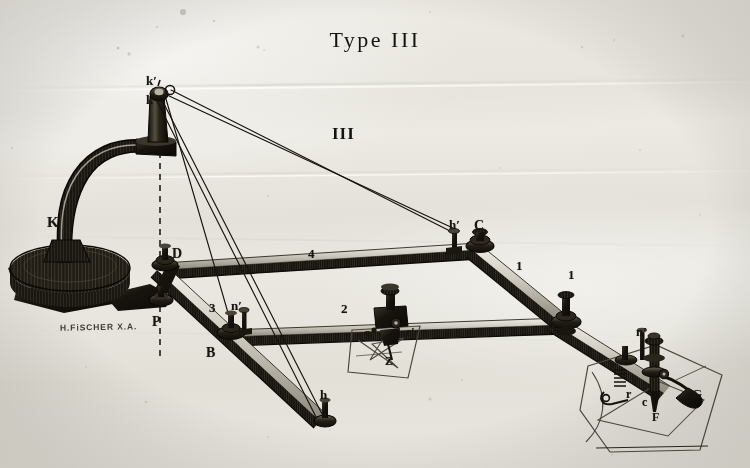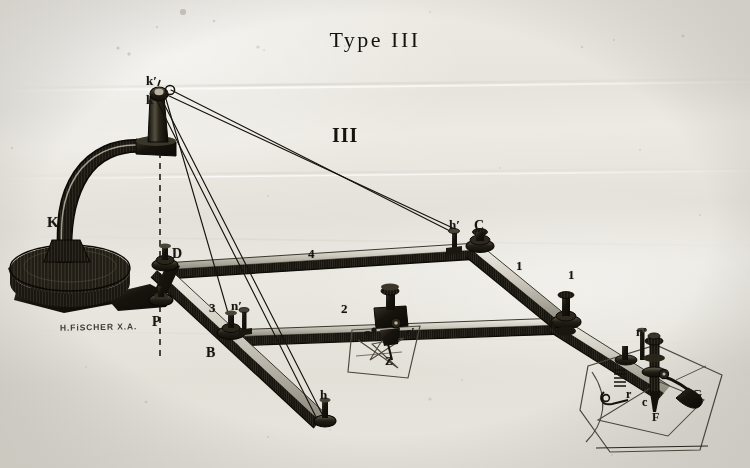--- a/index.html
+++ b/index.html
@@ -13,21 +13,21 @@
        radial-gradient(ellipse 50% 30% at 78% 62%, rgba(255,255,255,.40), rgba(255,255,255,0) 72%),
        linear-gradient(178deg,#edebe4 0%,#e6e4dc 22%,#eceae3 30%,#e3e1d9 46%,#eae8e1 58%,#e2e0d7 78%,#e9e7e0 100%);}
   #grain{position:absolute;inset:0;opacity:.5;mix-blend-mode:multiply;}
   #creases{position:absolute;inset:0;}
   svg{display:block;}
   .lbl{position:absolute;font-family:"Liberation Serif",serif;color:#17150f;
        font-weight:700;line-height:1;white-space:nowrap;
        text-shadow:0 0 1px rgba(40,36,28,.35);}
   #title{position:absolute;left:0;right:0;top:27px;text-align:center;
          font-size:22px;letter-spacing:2.5px;color:#15130e;font-weight:400;}
-  #figno{position:absolute;left:332px;top:124px;font-size:20px;font-weight:700;
+  #figno{position:absolute;left:332px;top:124px;font-size:17px;font-weight:700;
          letter-spacing:1px;color:#15130e;text-align:center;}
   #sig{position:absolute;left:60px;top:322px;font-size:8.5px;letter-spacing:.9px;
        color:#2a2620;font-family:"Liberation Sans",sans-serif;font-weight:700;
        transform:rotate(-1.2deg);opacity:.88;}
 </style>
 </head>
 <body>
 
 <div id="plate">
 

